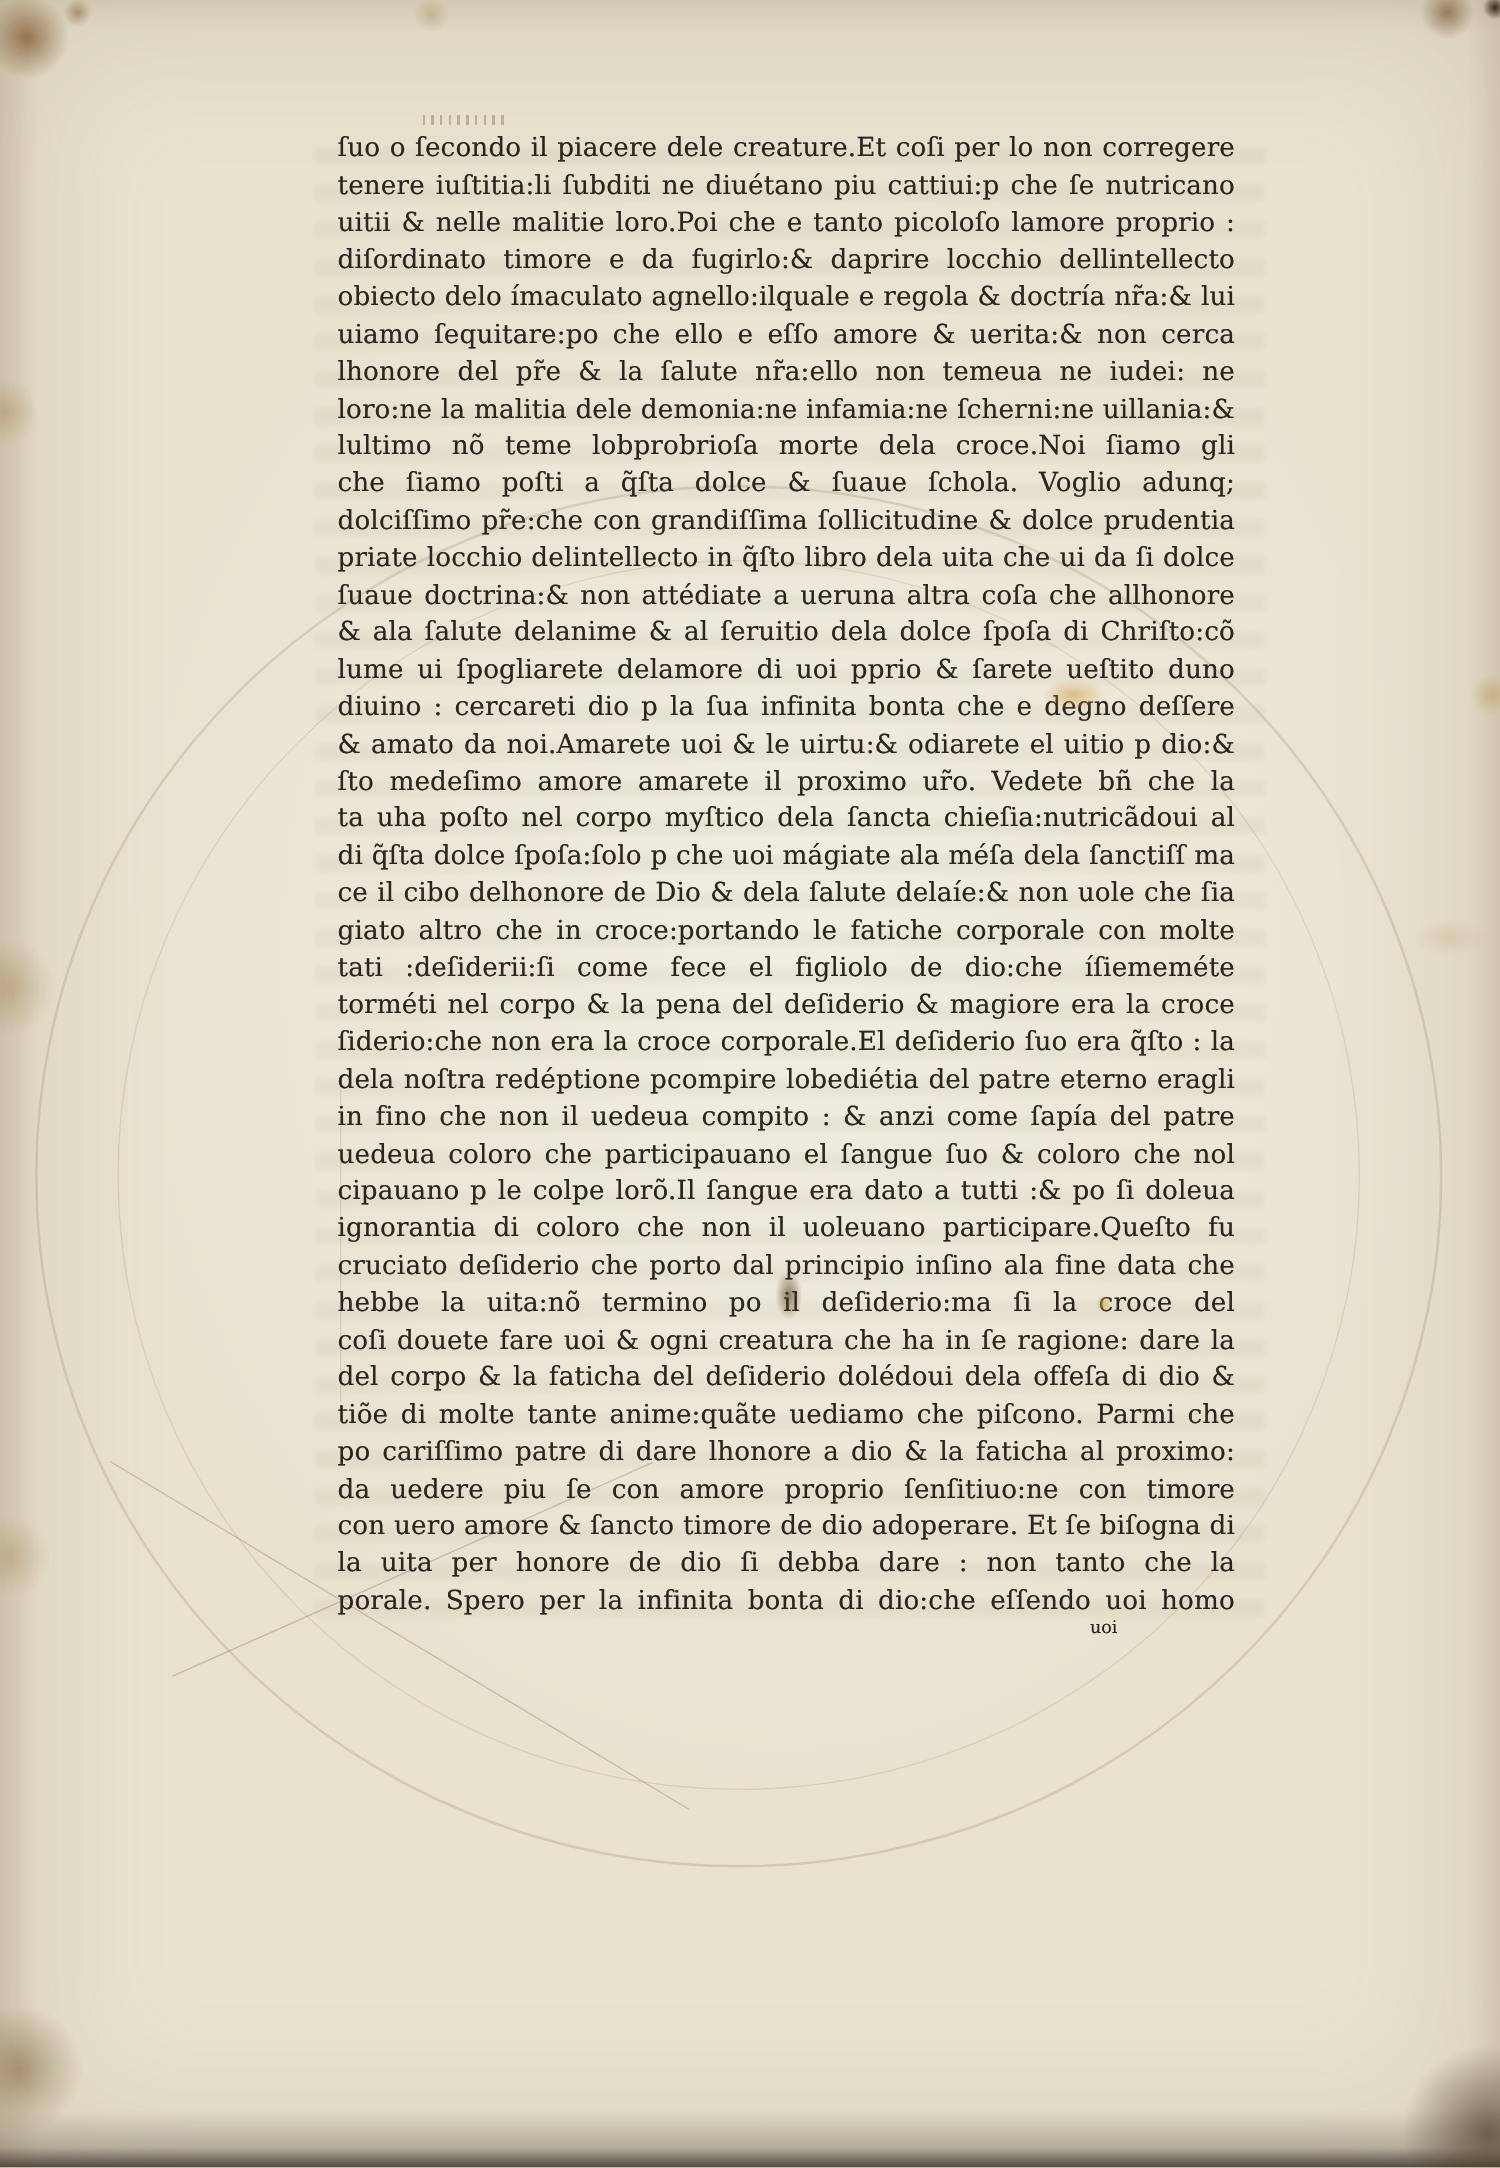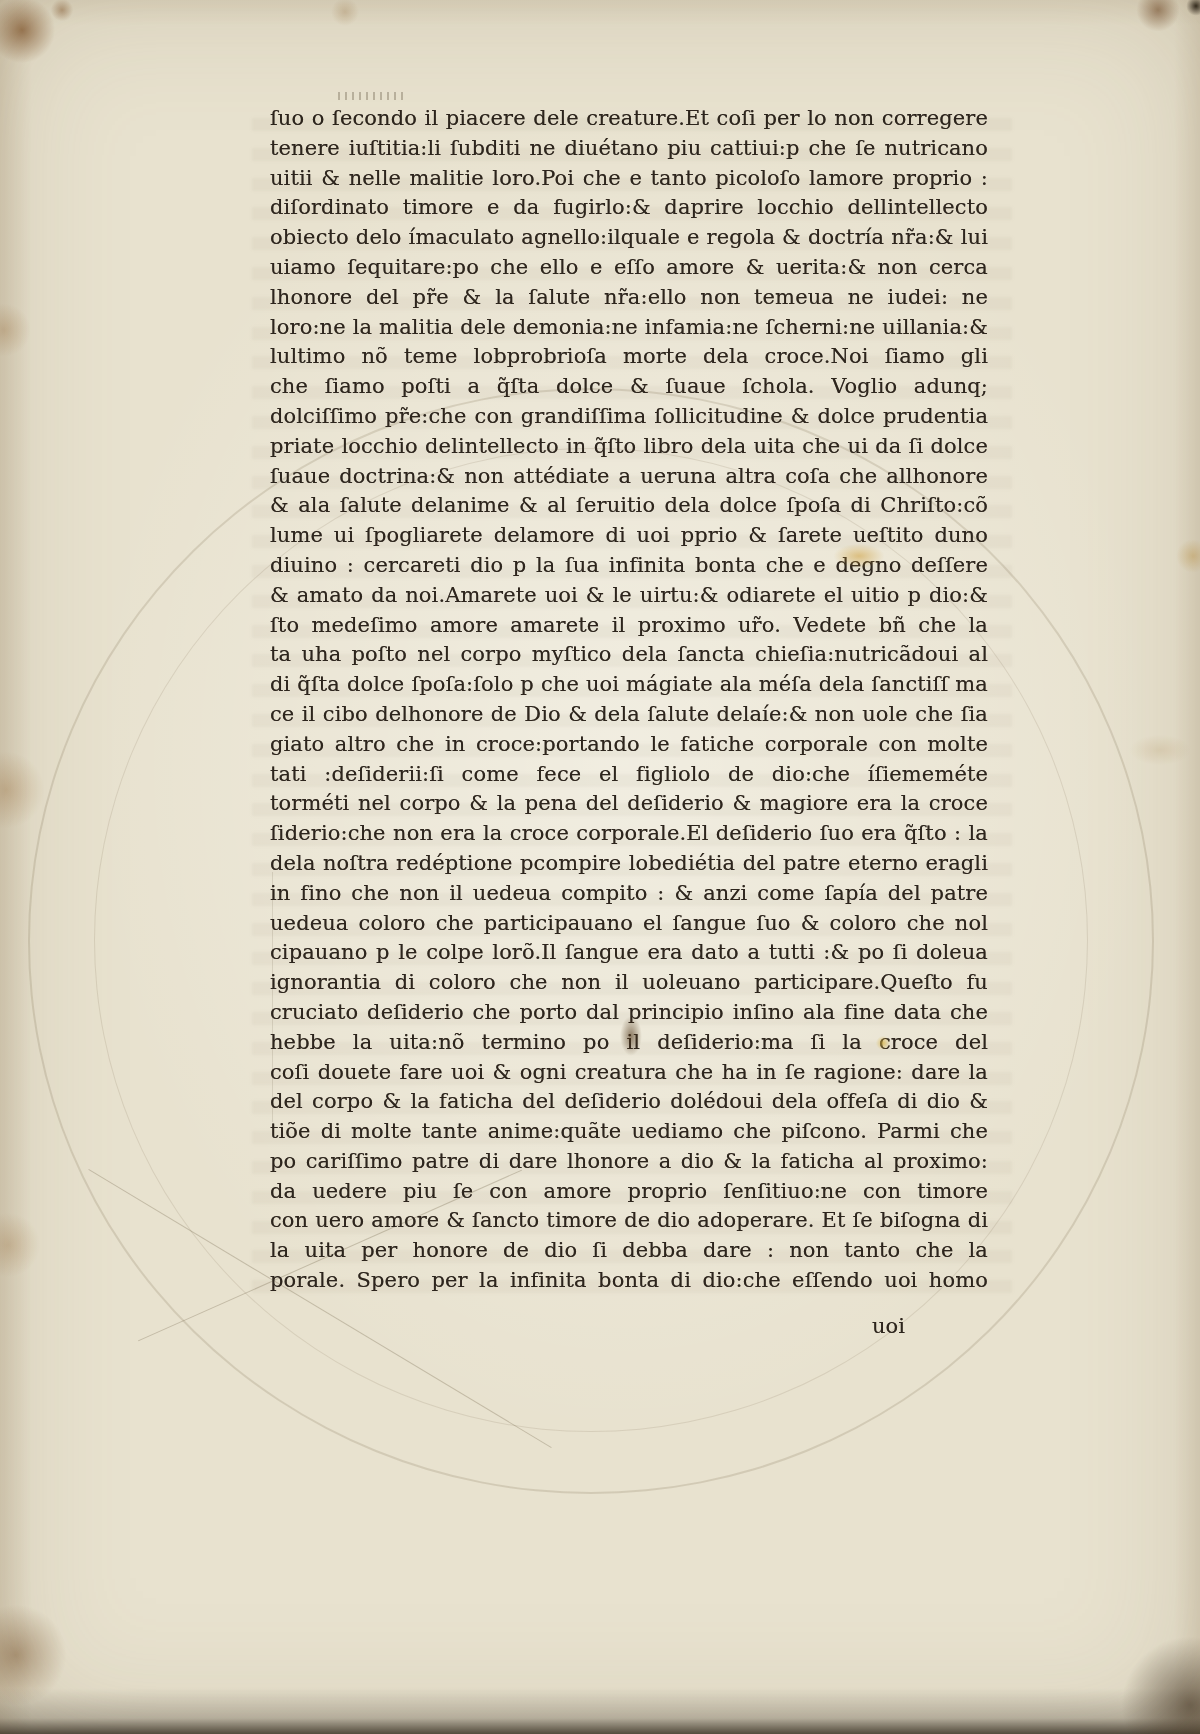--- a/index.html
+++ b/index.html
@@ -48,24 +48,23 @@
     font-size: 21px;
     letter-spacing: 0.1px;
     text-align: justify;
     text-align-last: justify;
     overflow: hidden;
     text-shadow: 0 0 0.5px rgba(45,37,29,0.55);
   }
   .catchword {
     position: absolute;
     left: 872px; top: 1288px;
-    font-size: 21px; line-height: 29.8px;
+    font-size: 14px; line-height: 29.8px;
     color: var(--ink, #2d251d);
     text-shadow: 0 0 0.5px rgba(45,37,29,0.55);
-    margin-top: 24px;
   }
   .wm { position: absolute; border-radius: 50%; pointer-events: none; }
   .wm-outer { left: 28px;  top: 388px; width: 1122px; height: 1102px; border: 2px solid rgba(125,108,78,0.20); }
   .wm-inner { left: 94px;  top: 448px; width: 992px;  height: 982px;  border: 1.5px solid rgba(125,108,78,0.16); }
   .crease { position: absolute; background: rgba(110,95,70,0.30); pointer-events: none; }
   .crease1 { width: 540px; height: 1px; left: 50px;  top: 1308px; transform: rotate(31deg); }
   .crease2 { width: 420px; height: 1px; left: 120px; top: 1255px; transform: rotate(-24deg); }
   .crease3 { width: 1px; height: 250px; left: 272px; top: 872px; opacity: 0.55; }
   .stain { position: absolute; pointer-events: none; }
   .stain-christo { left: 834px; top: 544px; width: 50px; height: 24px;

